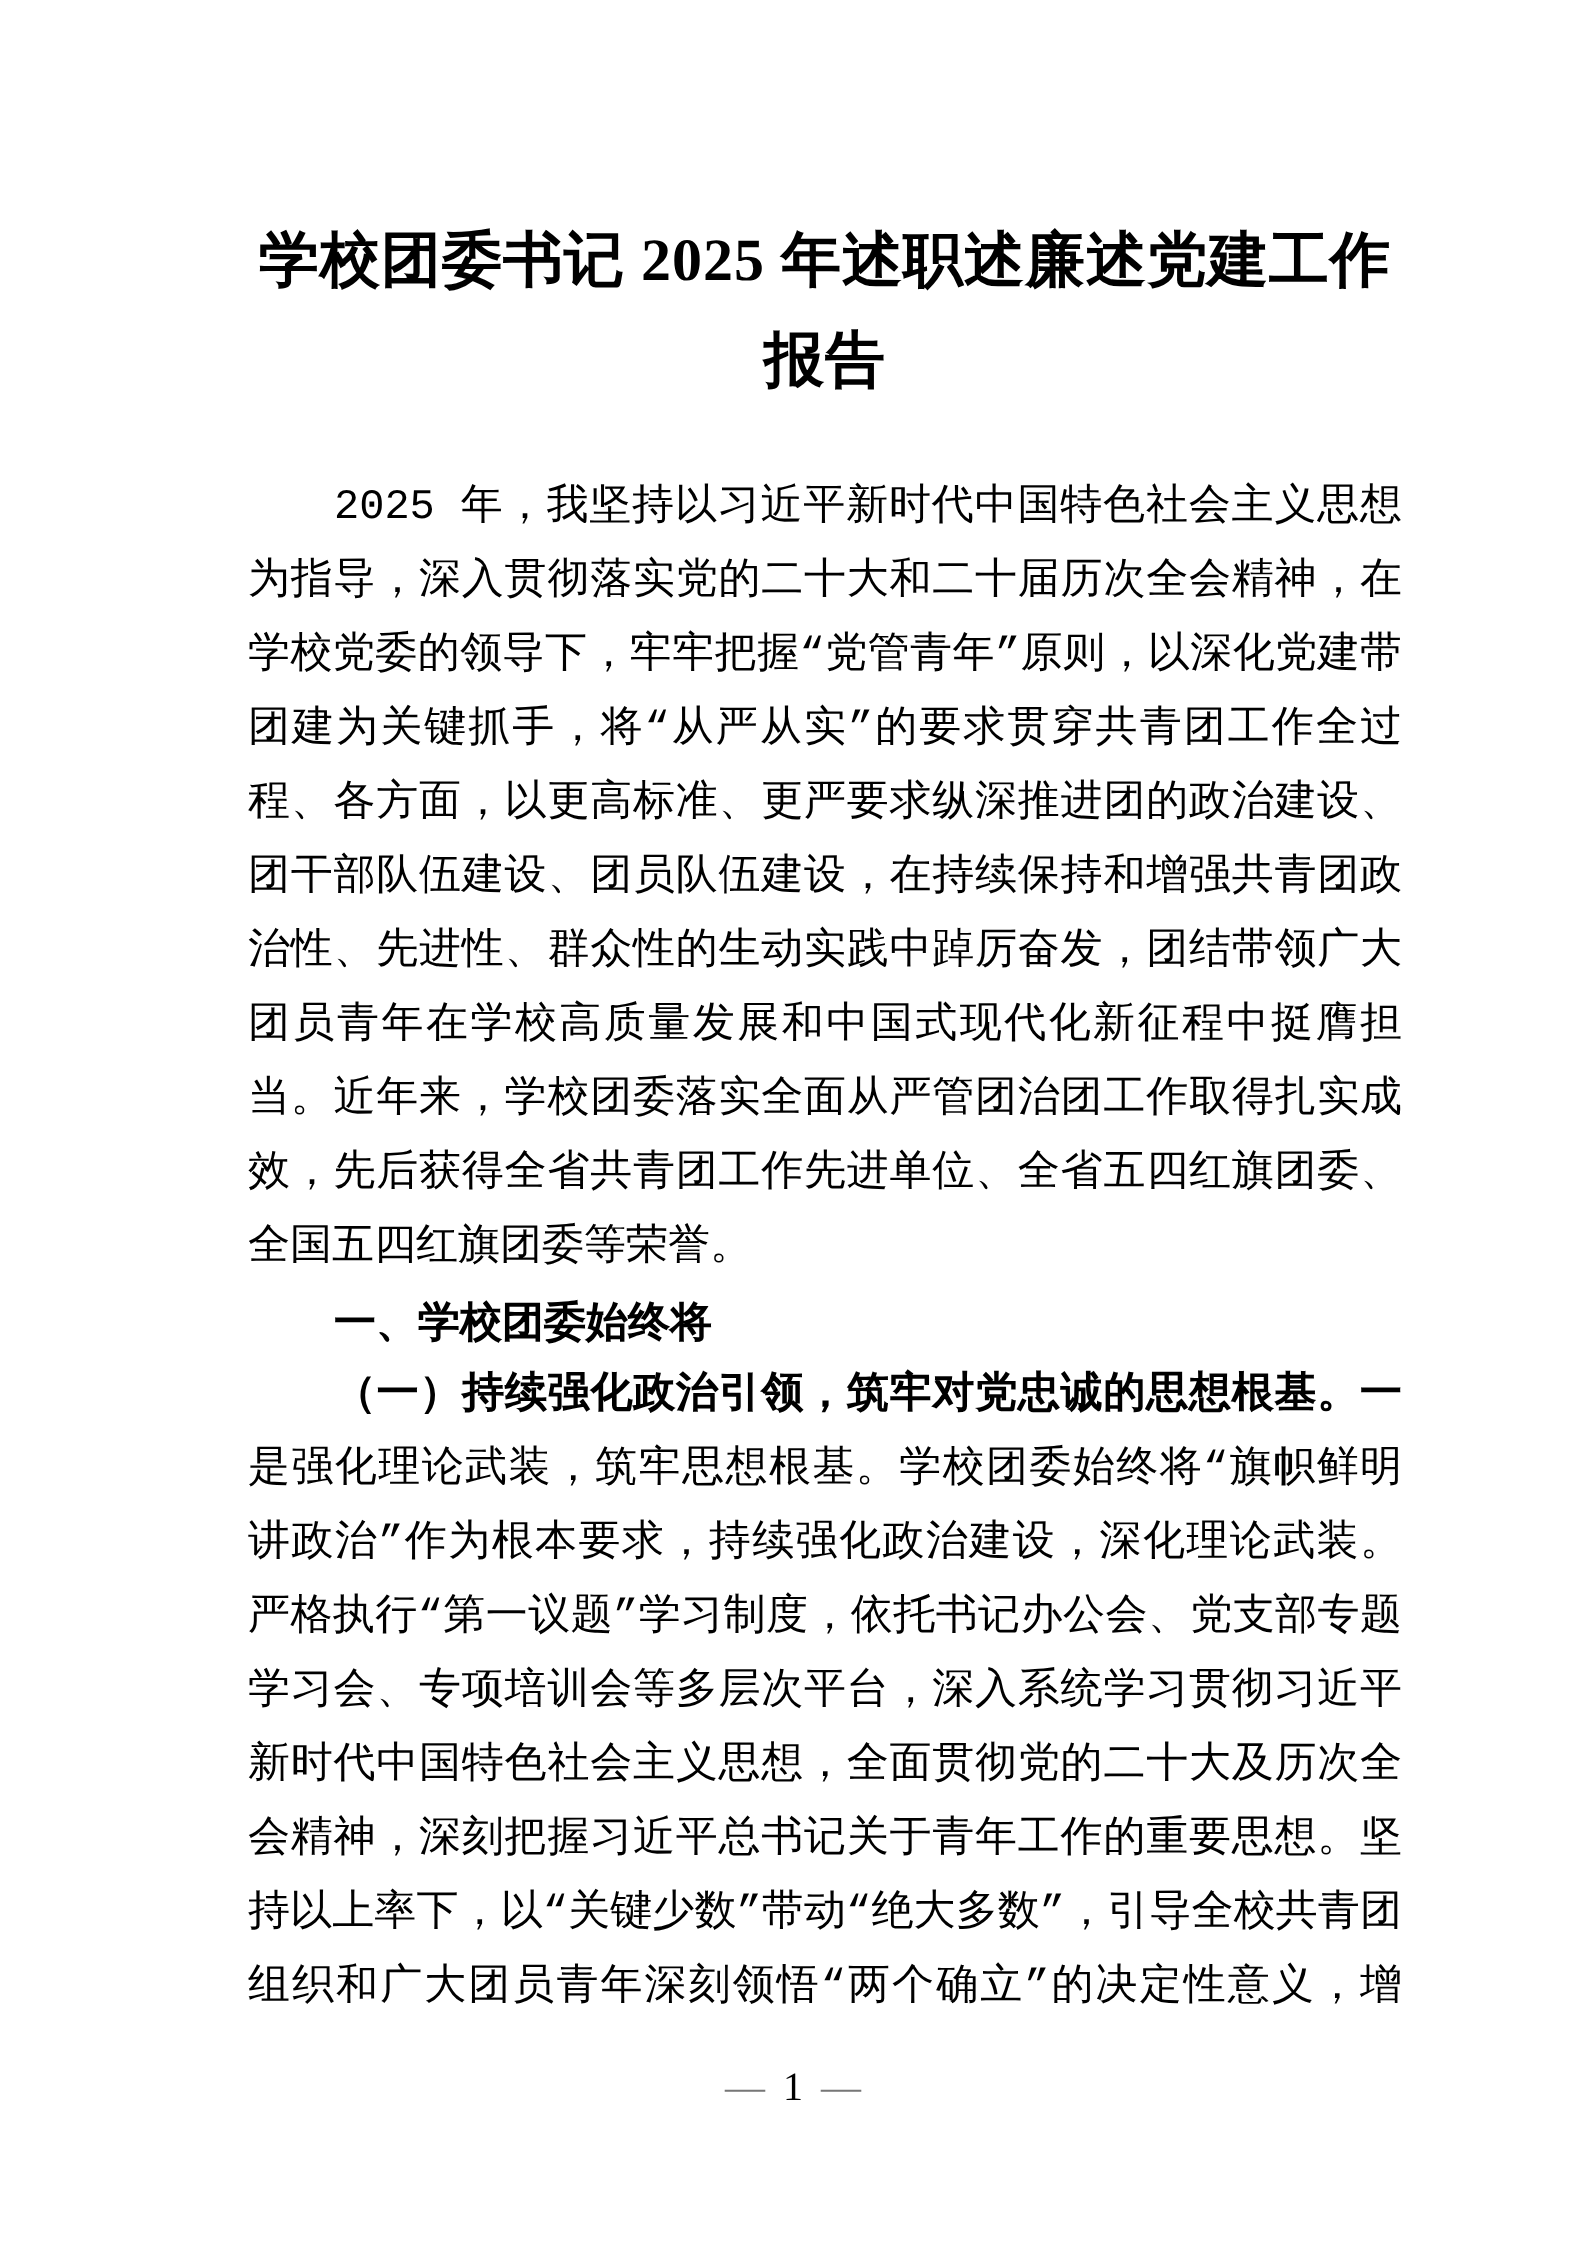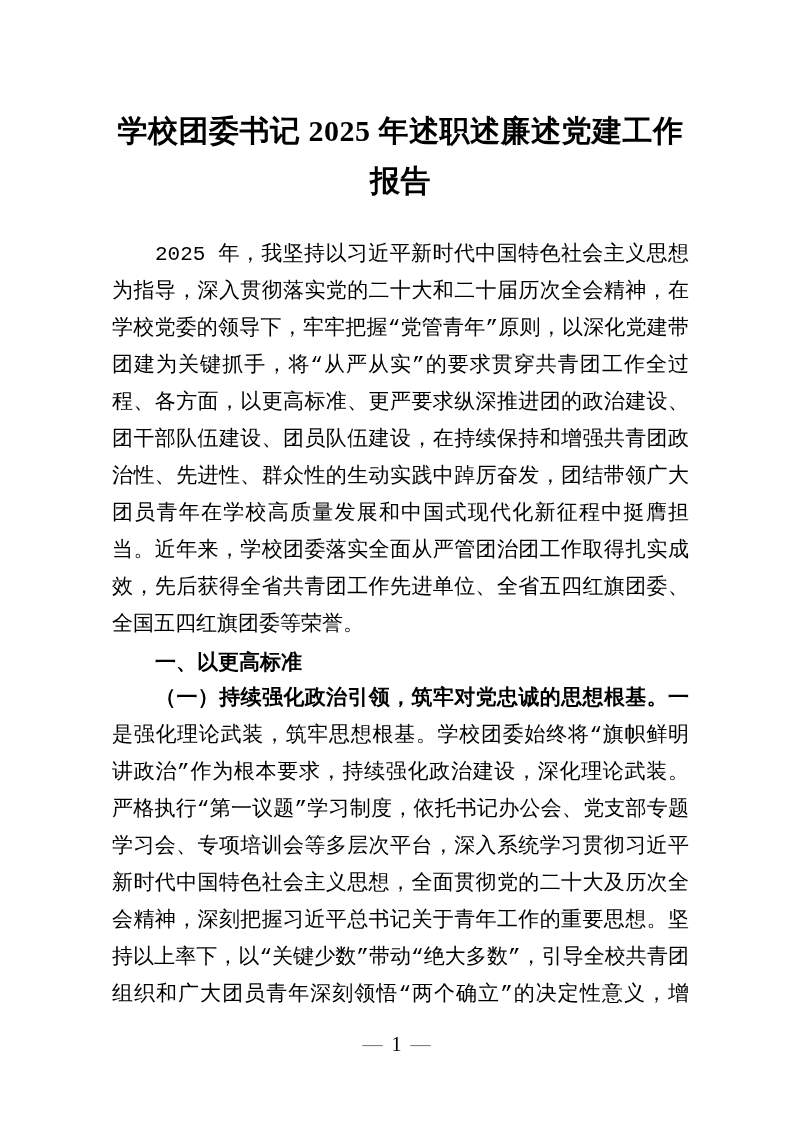--- a/index.html
+++ b/index.html
@@ -11,21 +11,21 @@
     position: relative;
     width: 793px;
     height: 1122px;
     background: #ffffff;
     color: #000000;
     overflow: hidden;
     font-family: "Liberation Serif", "DejaVu Serif", serif;
   }
   .content {
     position: absolute;
-    left: 112px;
+    left: 124px;
     top: 106px;
     width: 577px;
     height: 910px;
     overflow: hidden;
   }
   .doc-title {
     margin: 0 0 30px 0;
     font-size: 30px;
     line-height: 50px;
     font-weight: bold;
@@ -72,21 +72,21 @@
 </style>
 </head>
 <body>
 
 <div class="page">
   <div class="content">
     <h1 class="doc-title">学校团委书记 2025 年述职述廉述党建工作报告</h1>
 
     <p class="body-par">2025 年，我坚持以习近平新时代中国特色社会主义思想为指导，深入贯彻落实党的二十大和二十届历次全会精神，在学校党委的领导下，牢牢把握“党管青年”原则，以深化党建带团建为关键抓手，将“从严从实”的要求贯穿共青团工作全过程、各方面，以更高标准、更严要求纵深推进团的政治建设、团干部队伍建设、团员队伍建设，在持续保持和增强共青团政治性、先进性、群众性的生动实践中踔厉奋发，团结带领广大团员青年在学校高质量发展和中国式现代化新征程中挺膺担当。近年来，学校团委落实全面从严管团治团工作取得扎实成效，先后获得全省共青团工作先进单位、全省五四红旗团委、全国五四红旗团委等荣誉。</p>
 
-    <h2 class="section-heading">一、以更高标准</h2>
+    <h2 class="section-heading">一、学校团委始终将</h2>
 
     <p class="body-par"><span class="bold-lead">（一）持续强化政治引领，筑牢对党忠诚的思想根基。一</span><span>是强化理论武装，筑牢思想根基。学校团委始终将“旗帜鲜明讲政治”作为根本要求，持续强化政治建设，深化理论武装。严格执行“第一议题”学习制度，依托书记办公会、党支部专题学习会、专项培训会等多层次平台，深入系统学习贯彻习近平新时代中国特色社会主义思想，全面贯彻党的二十大及历次全会精神，深刻把握习近平总书记关于青年工作的重要思想。坚持以上率下，以“关键少数”带动“绝大多数”，引导全校共青团组织和广大团员青年深刻领悟“两个确立”的决定性意义，增强“四个意</span></p>
   </div>
 
   <div class="page-footer">
     <span class="footer-dash">—</span><span class="footer-num">1</span><span class="footer-dash">—</span>
   </div>
 </div>
 
 </body></html>

